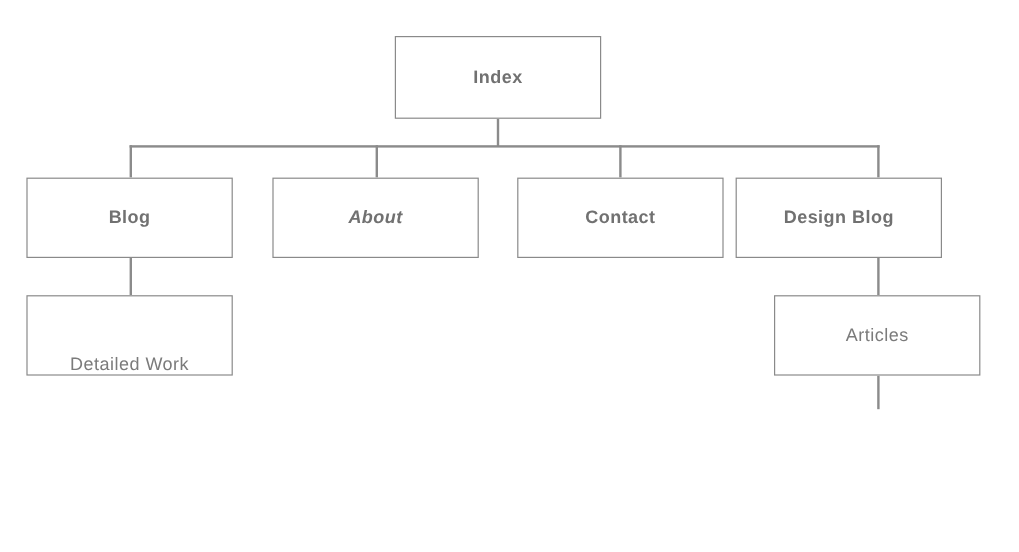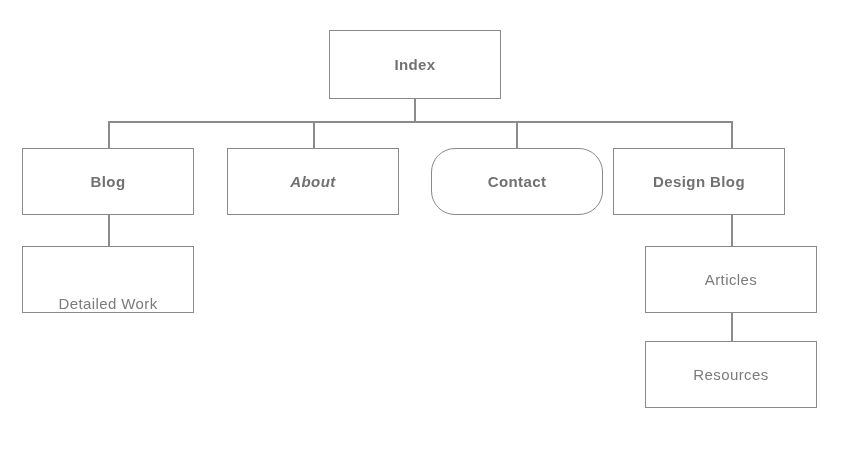--- a/index.html
+++ b/index.html
@@ -37,21 +37,21 @@
     position:absolute;
     background:#8b8b8b;
   }
   .line.v{width:2px;}
   .line.h{height:2px;}
 
   
   #node-index        {left:329px; top:30px;  height:67px;}
   #node-work         {left:22px;  top:148px;}
   #node-about        {left:227px; top:148px;font-style:italic;}
-  #node-contact      {left:431px; top:148px;border-radius:24px;}
+  #node-contact      {left:431px; top:148px;}
   #node-design-blog  {left:613px; top:148px;}
   #node-detailed-work{left:22px;  top:246px;align-items:flex-end;}
   #node-articles     {left:645px; top:246px;}
   #node-resources    {left:645px; top:341px;}
 
   
   #conn-index-stem     {left:414px; top:99px;  height:23px;}
   #conn-bus            {left:108px; top:121px; width:625px;}
   #conn-drop-work      {left:108px; top:121px; height:27px;}
   #conn-drop-about     {left:313px; top:121px; height:27px;}
@@ -97,17 +97,14 @@
   </div>
 
   <div class="node" id="node-detailed-work">
     <span class="label">Detailed Work</span>
   </div>
 
   <div class="node" id="node-articles">
     <span class="label">Articles</span>
   </div>
 
-  <div class="node" id="node-resources">
-    <span class="label">Resources</span>
-  </div>
 
 </div>
 
 </body></html>

